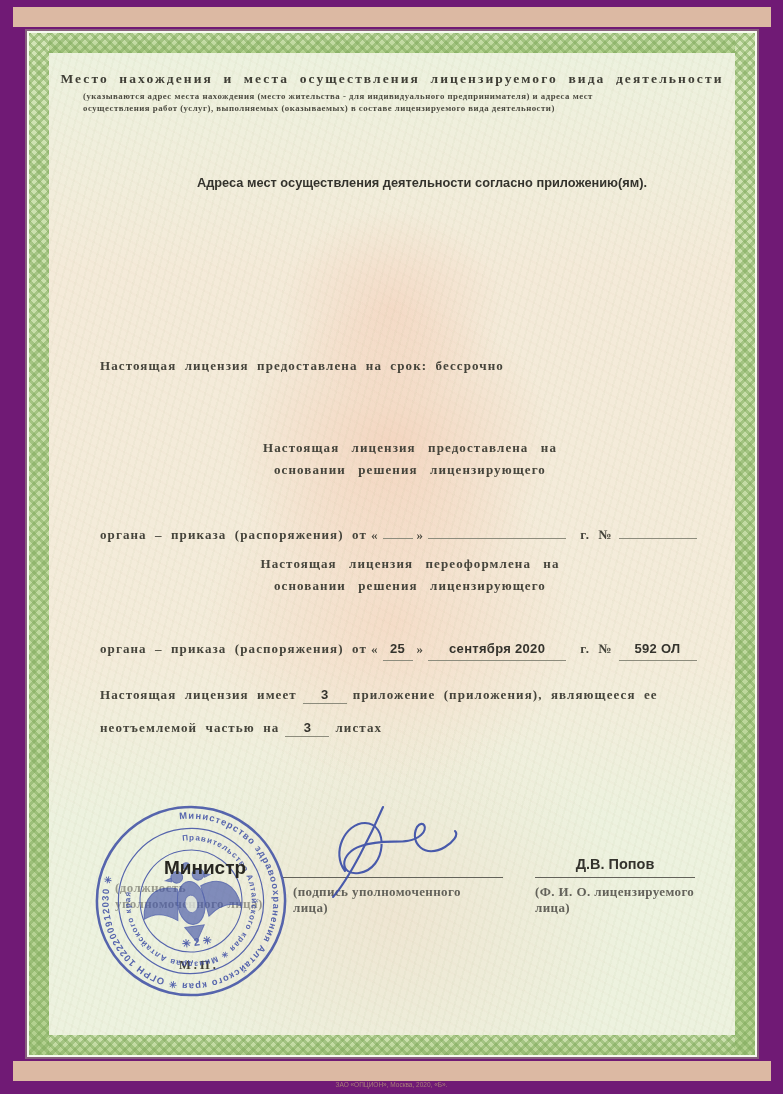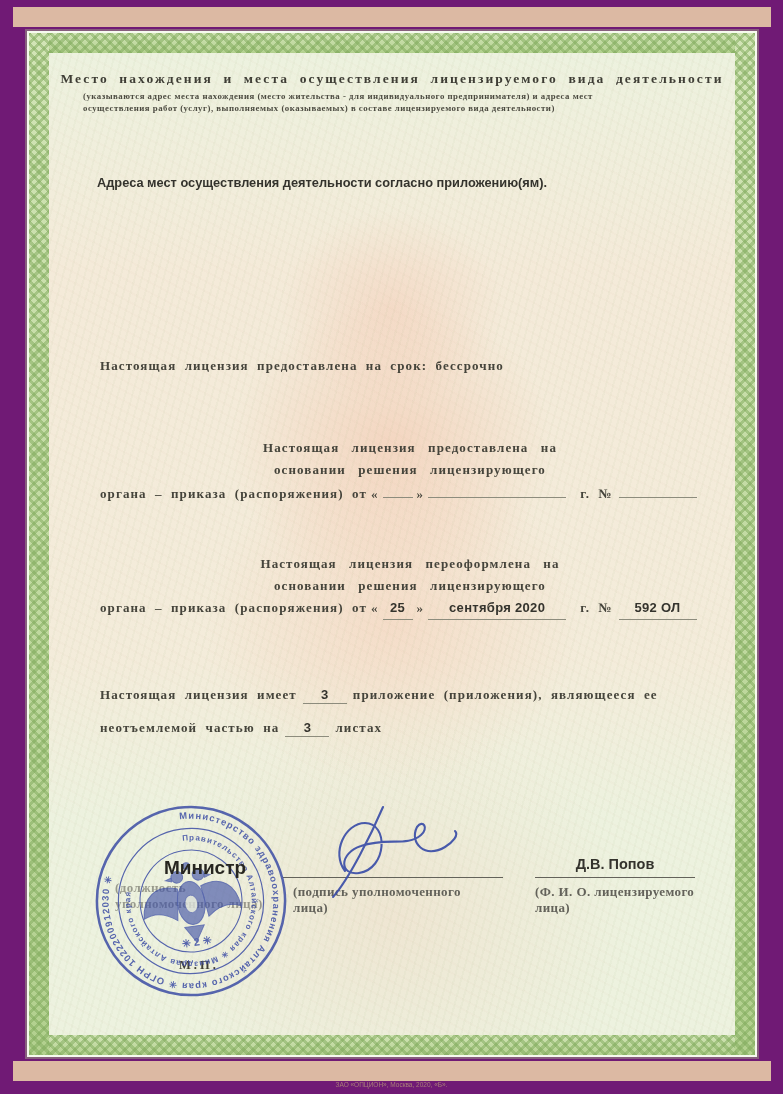--- a/index.html
+++ b/index.html
@@ -42,31 +42,31 @@
       linear-gradient(180deg, rgba(237,242,223,0) 0%, rgba(250,228,212,.55) 22%, rgba(250,230,214,.5) 62%, rgba(237,242,223,0) 78%);}
   
   .serif{font-family:"Liberation Serif",serif;font-weight:bold;color:#45443b;
          font-size:13px;letter-spacing:1.1px;word-spacing:4px;text-align:center;}
   .sans{font-family:"Liberation Sans",sans-serif;font-weight:bold;color:#34332d;}
   .hdr{position:absolute;left:0;right:0;top:18px;text-align:center;font-weight:bold;
        font-size:13.5px;letter-spacing:2.1px;word-spacing:5px;color:#3e3d35;}
   .hnote{position:absolute;left:0;right:0;top:37px;text-align:left;padding-left:26px;
          font-size:8.8px;font-weight:bold;letter-spacing:.5px;color:#4b4a40;line-height:12px;margin-left:8px;}
   .addr{position:absolute;left:0;right:0;top:92px;text-align:center;font-size:13.5px;}
-  .addr2{position:absolute;left:4px;right:0;top:122px;font-size:12.8px;padding-left:44px;}
+  .addr2{position:absolute;left:16px;right:0;top:122px;text-align:center;font-size:12.8px;padding-left:44px;}
   .term{position:absolute;left:51px;top:305px;}
   .blk{position:absolute;left:51px;width:620px;line-height:22px;}
   .jline{word-spacing:8px;}
   .l3{display:flex;align-items:baseline;white-space:nowrap;}
   .l3 .q{margin:0 4px;}
   .fld{display:inline-block;border-bottom:1px solid #8d8c7d;text-align:center;
        font-family:"Liberation Sans",sans-serif;font-weight:bold;font-size:13px;
        color:#34332d;letter-spacing:.3px;min-height:16px;}
   .fld.day{width:30px;}
-  .fld.date{width:138px;}
+  .fld.date{width:138px;margin-top:41px;}
   .fld.num{width:78px;margin-left:6px;}
   .gno{margin-left:14px;}
   .aline{position:absolute;left:51px;display:flex;align-items:baseline;white-space:nowrap;}
   .aline .fld{width:44px;margin:0 6px;}
   
   .sigline{position:absolute;height:0;border-bottom:1px solid #63625a;}
   .cap{position:absolute;text-align:left;font-size:13px;font-weight:bold;
        color:#63625a;letter-spacing:.4px;}
   .minister{position:absolute;left:96px;top:804px;width:120px;text-align:center;
             font-size:19px;z-index:4;color:#26251f;}

